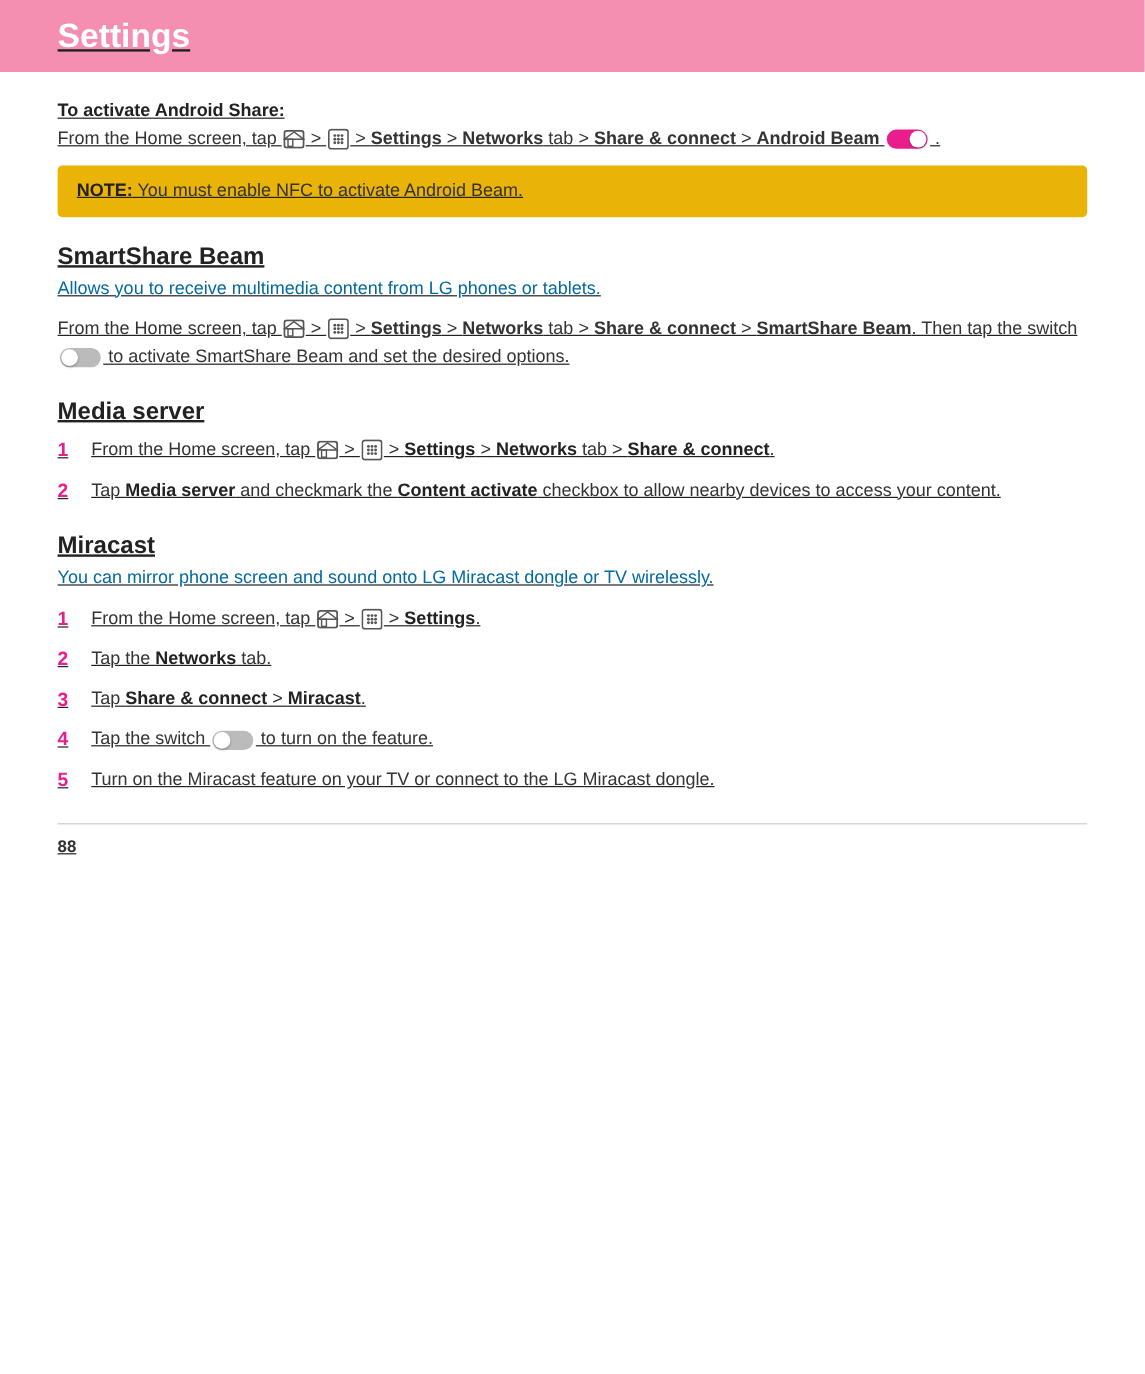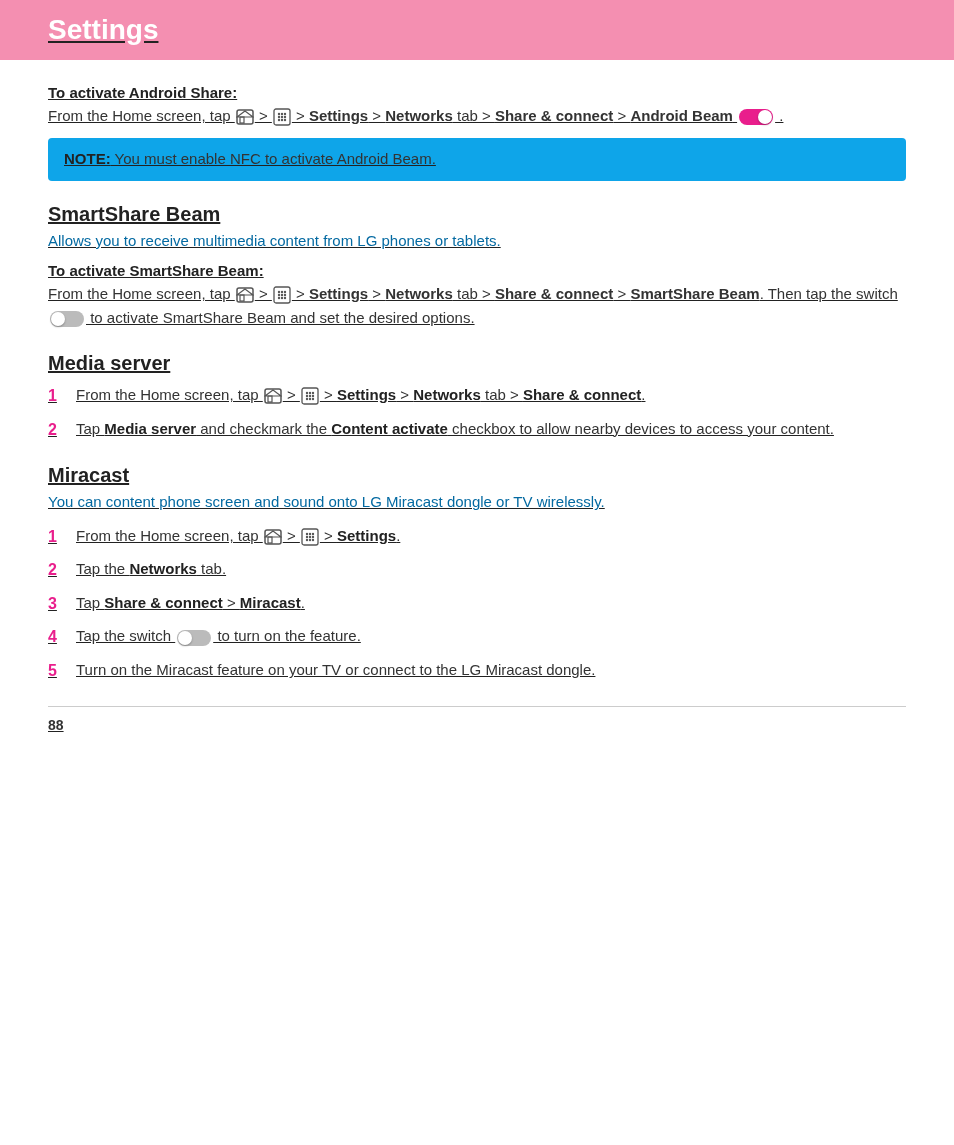--- a/index.html
+++ b/index.html
@@ -49,21 +49,21 @@
     .instruction-line {
       font-size: 15px;
       line-height: 1.6;
       color: #333;
       margin-bottom: 6px;
     }
     .instruction-line b {
       font-weight: bold;
     }
     .note-box {
-      background: #0ea5e9;
+      background: #eab308;
       border: none;
       border-radius: 4px;
       padding: 10px 16px;
       margin: 10px 0 16px 0;
       font-size: 15px;
       color: #333;
       line-height: 1.5;
     }
     .note-box .note-label {
       font-weight: bold;
@@ -190,23 +190,20 @@
     </div>
     <div class="note-box">
       <span class="note-label">NOTE:</span>
       You must enable NFC to activate Android Beam.
     </div>
   </div>
 
   <div class="section">
     <div class="section-title">SmartShare Beam</div>
     <div class="section-desc">Allows you to receive multimedia content from LG phones or tablets.</div>
-    <div class="bold-label">
-      <b>To activate SmartShare Beam:</b>
-    </div>
     <div class="instruction-line">
       From the Home screen, tap
       <svg class="home-icon" viewBox="0 0 18 16" xmlns="http://www.w3.org/2000/svg">
         <rect x="1" y="1" width="16" height="14" rx="2" ry="2" fill="none" stroke="#555" stroke-width="1.5"></rect>
         <rect x="4" y="8" width="4" height="6" fill="none" stroke="#555" stroke-width="1.2"></rect>
         <polygon points="9,2 1,8 17,8" fill="none" stroke="#555" stroke-width="1.2"></polygon>
       </svg>
       &gt;
       <svg class="apps-icon" viewBox="0 0 18 18" xmlns="http://www.w3.org/2000/svg">
         <rect x="1" y="1" width="16" height="16" rx="2" ry="2" fill="none" stroke="#555" stroke-width="1.3"></rect>
@@ -256,21 +253,21 @@
       </li>
       <li>
         <span class="num">2</span>
         <span class="text">Tap <b>Media server</b> and checkmark the <b>Content activate</b> checkbox to allow nearby devices to access your content.</span>
       </li>
     </ol>
   </div>
 
   <div class="section">
     <div class="section-title">Miracast</div>
-    <div class="section-desc">You can content phone screen and sound onto LG Miracast dongle or TV wirelessly.</div>
+    <div class="section-desc">You can mirror phone screen and sound onto LG Miracast dongle or TV wirelessly.</div>
     <ol class="numbered-list">
       <li>
         <span class="num">1</span>
         <span class="text">
           From the Home screen, tap
           <svg class="home-icon" viewBox="0 0 18 16" xmlns="http://www.w3.org/2000/svg">
             <rect x="1" y="1" width="16" height="14" rx="2" ry="2" fill="none" stroke="#555" stroke-width="1.5"></rect>
             <rect x="4" y="8" width="4" height="6" fill="none" stroke="#555" stroke-width="1.2"></rect>
             <polygon points="9,2 1,8 17,8" fill="none" stroke="#555" stroke-width="1.2"></polygon>
           </svg>

